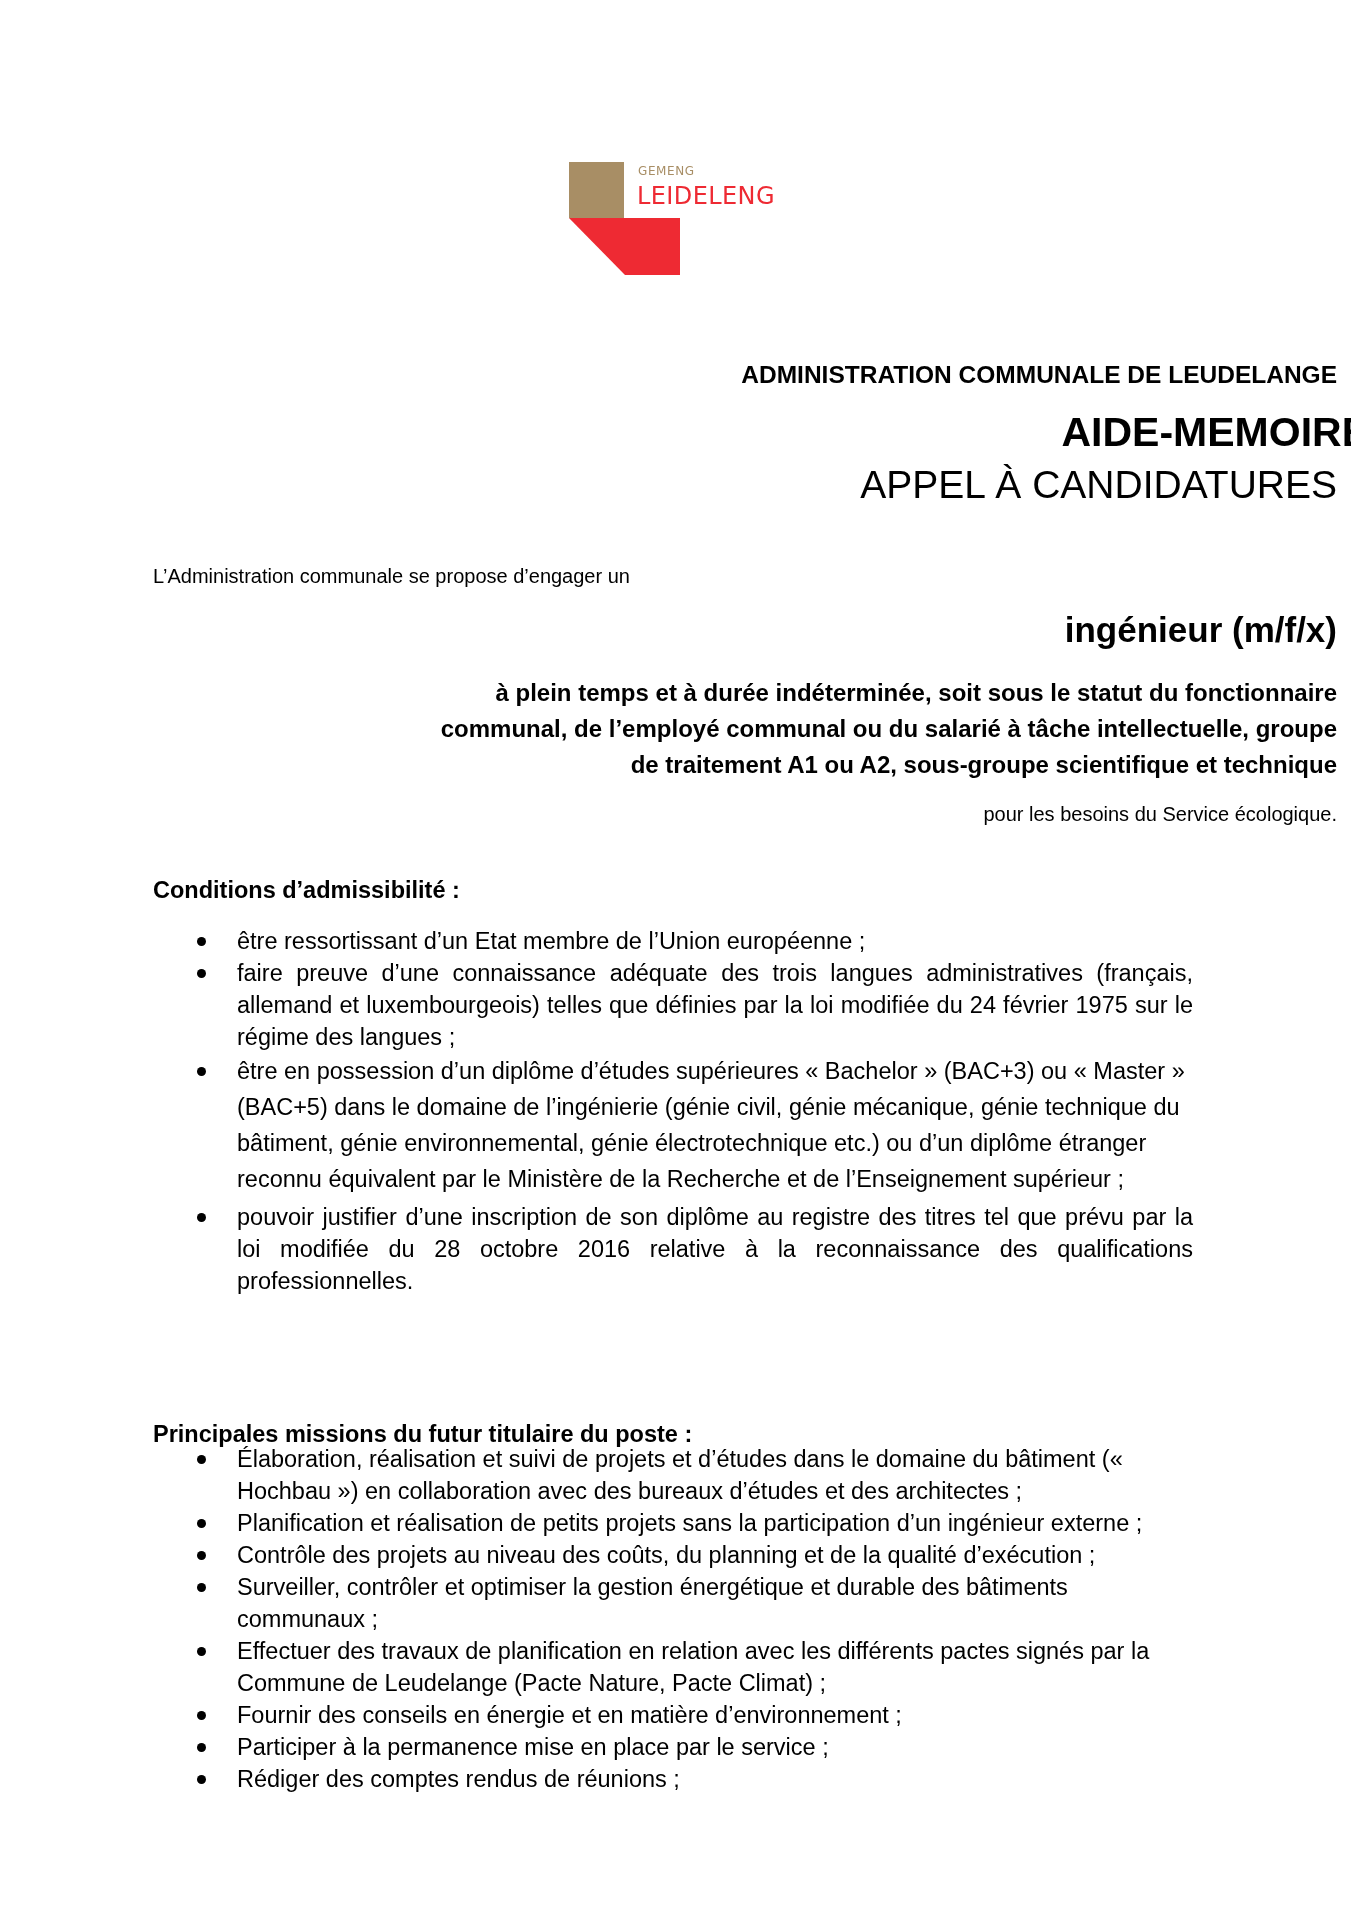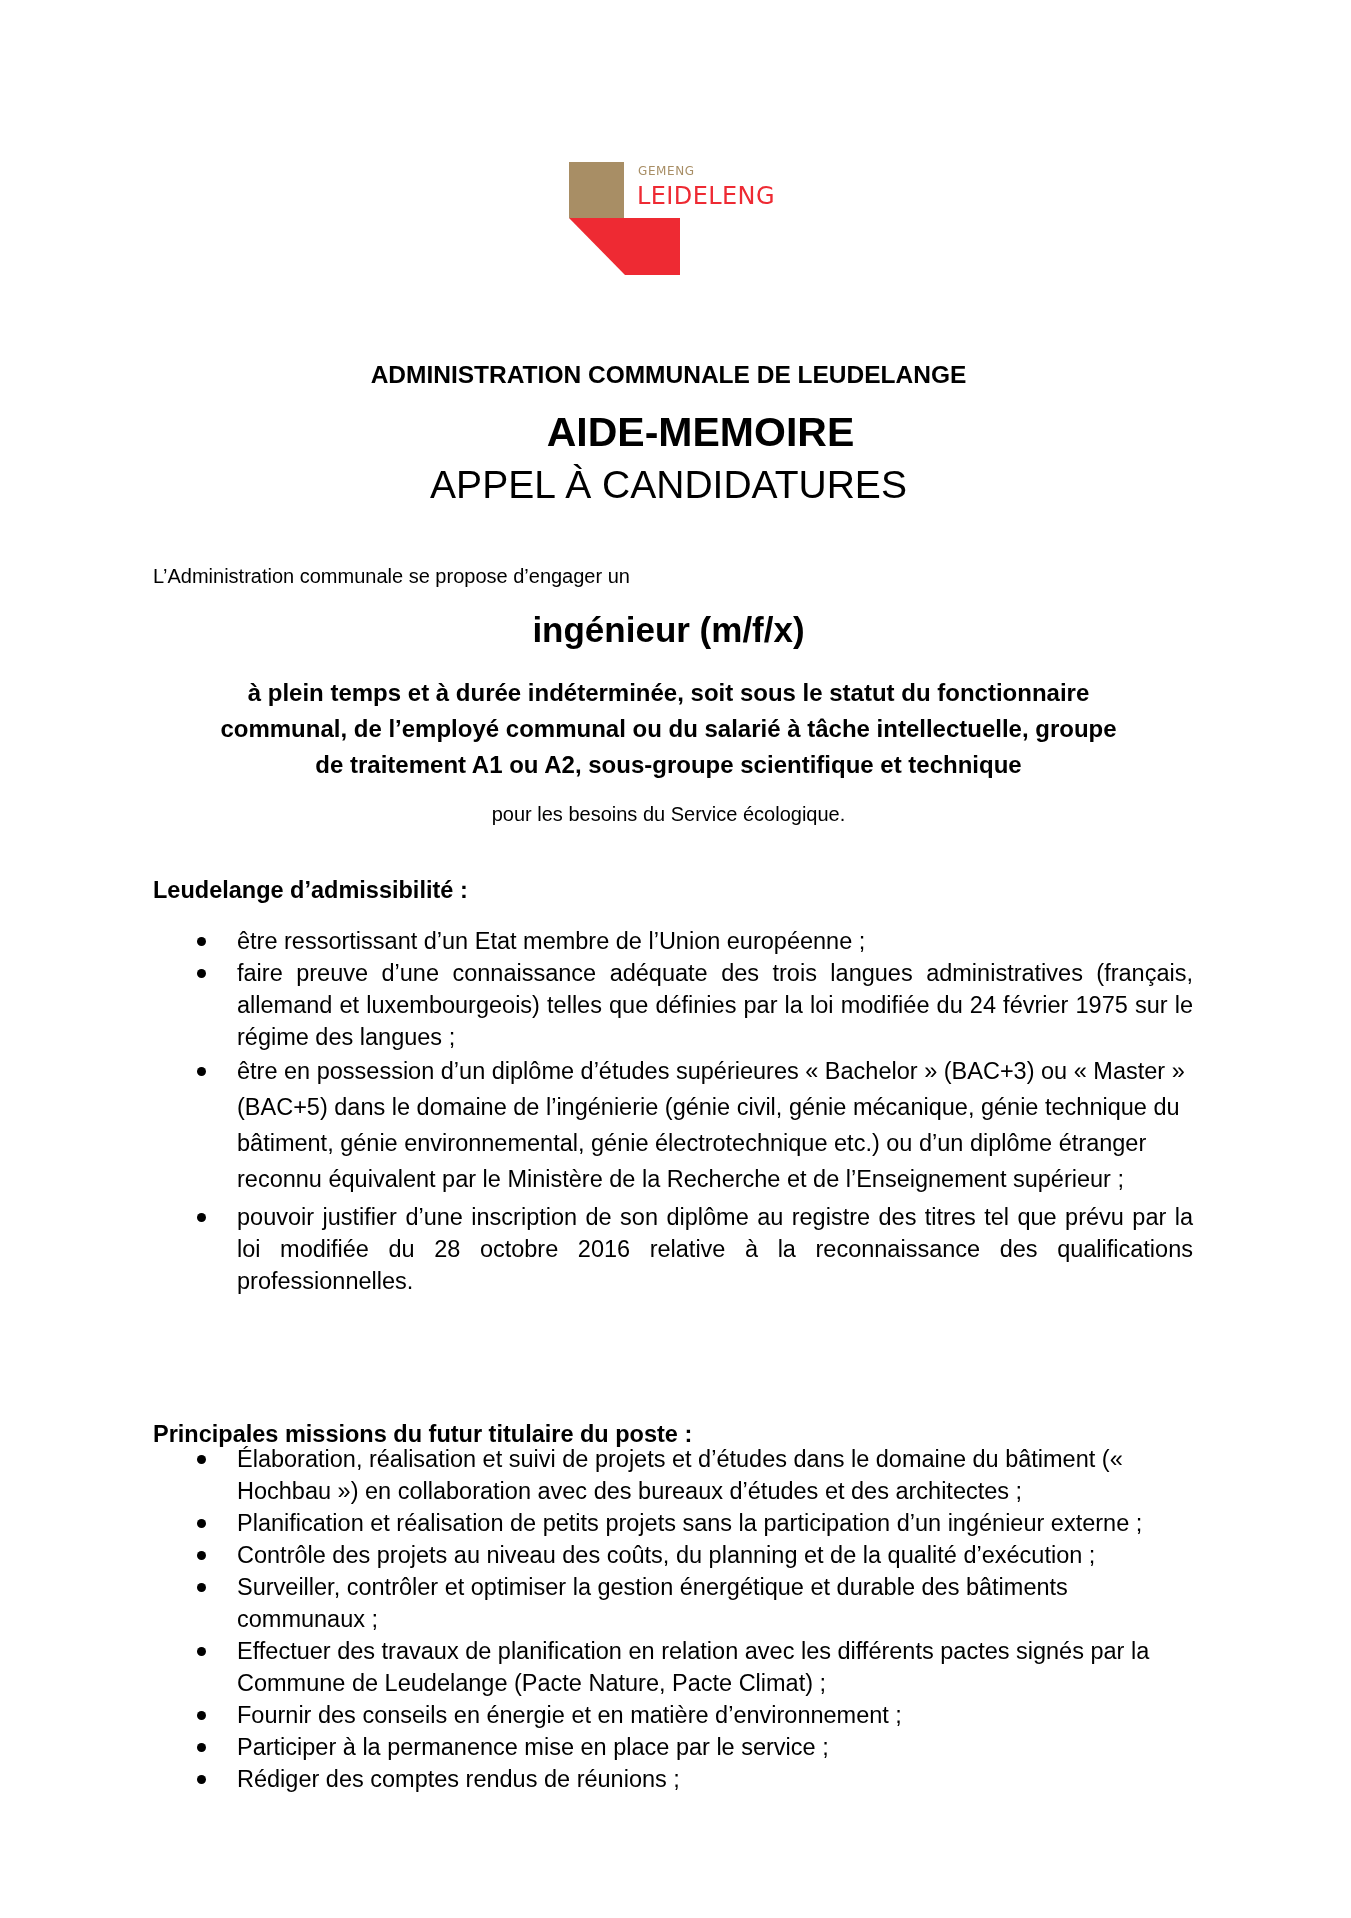--- a/index.html
+++ b/index.html
@@ -6,21 +6,21 @@
   body { width: 1351px; height: 1918px; position: relative; overflow: hidden;
          font-family: "Liberation Sans", sans-serif; color: #000; }
   .abs { position: absolute; }
   .logo { left: 569px; top: 162px; width: 230px; height: 115px; }
   .logo-square { position: absolute; left: 0; top: 0; width: 55px; height: 56px; background: var(--tan); }
   .logo-red { position: absolute; left: 0; top: 56px; width: 111px; height: 57px; }
   .logo-gemeng { position: absolute; left: 69px; top: 2px; font-size: 12px; letter-spacing: 0.6px;
                  color: var(--tan); font-family: "DejaVu Sans", sans-serif; }
   .logo-leideleng { position: absolute; left: 68px; top: 20px; font-size: 24px; letter-spacing: 0.4px;
                     color: var(--red); font-family: "DejaVu Sans", sans-serif; }
-  .center { left: 0; width: 1337px; text-align: center; white-space: nowrap; }
+  .center { left: 0; width: 1337px; text-align: right; white-space: nowrap; }
   .org { top: 361px; font-size: 24.5px; font-weight: bold; }
   .title1 { top: 408px; font-size: 41px; font-weight: bold; line-height: 48px; margin-left: 32px; }
   .title2 { top: 461px; font-size: 39px; font-weight: normal; line-height: 48px; }
   .intro { left: 153px; top: 565px; font-size: 20px; white-space: nowrap; }
   .job { top: 610px; font-size: 35px; font-weight: bold; }
   .terms { top: 675px; font-size: 24px; font-weight: bold; line-height: 36px; }
   .terms div { white-space: nowrap; }
   .purpose { top: 803px; font-size: 20px; }
   .heading { left: 153px; font-size: 23.5px; font-weight: bold; white-space: nowrap; }
   .list { left: 153px; width: 1040px; font-size: 23.5px; margin: 0; padding: 0; list-style: none; }
@@ -52,21 +52,21 @@
 <div class="abs center job">ingénieur (m/f/x)</div>
 
 <div class="abs center terms">
   <div>à plein temps et à durée indéterminée, soit sous le statut du fonctionnaire</div>
   <div>communal, de l’employé communal ou du salarié à tâche intellectuelle, groupe</div>
   <div>de traitement A1 ou A2, sous-groupe scientifique et technique</div>
 </div>
 
 <div class="abs center purpose">pour les besoins du Service écologique.</div>
 
-<div class="abs heading" style="top:877px;">Leudelange d’admissibilité :</div>
+<div class="abs heading" style="top:877px;">Conditions d’admissibilité :</div>
 <ul class="abs list" style="top:925px;">
   <li class="lh32">
     <span class="bullet" style="top:12px;"></span>
     <span class="txt">être ressortissant d’un Etat membre de l’Union européenne ;</span>
   </li>
   <li class="lh32">
     <span class="bullet" style="top:12px;"></span>
     <span class="txt">faire preuve d’une connaissance adéquate des trois langues administratives (français, allemand et luxembourgeois) telles que définies par la loi modifiée du 24 février 1975 sur le régime des langues ;</span>
   </li>
   <li class="lh36 nojust">

